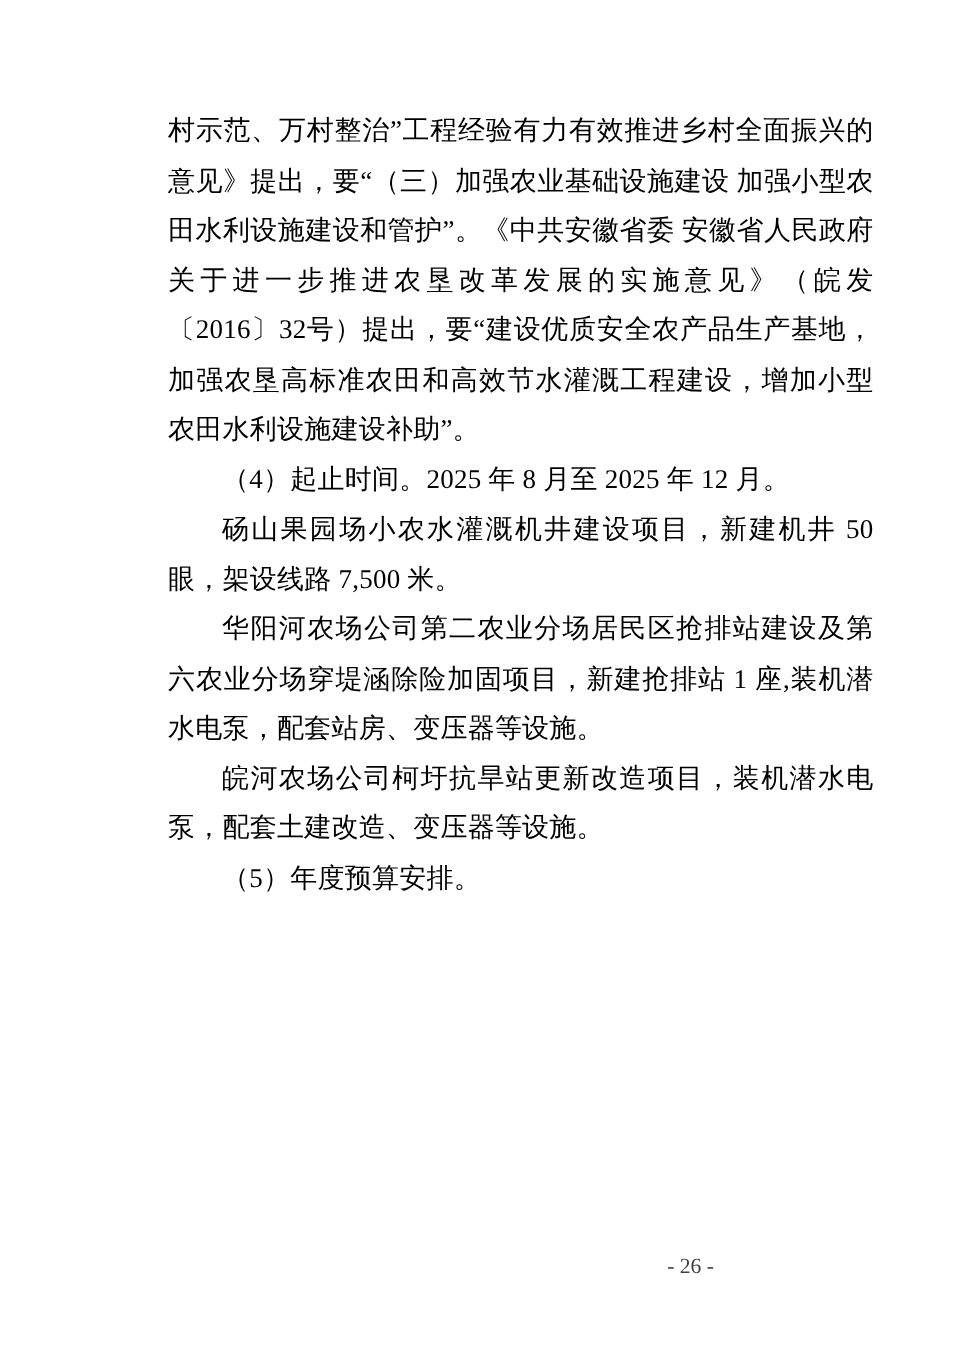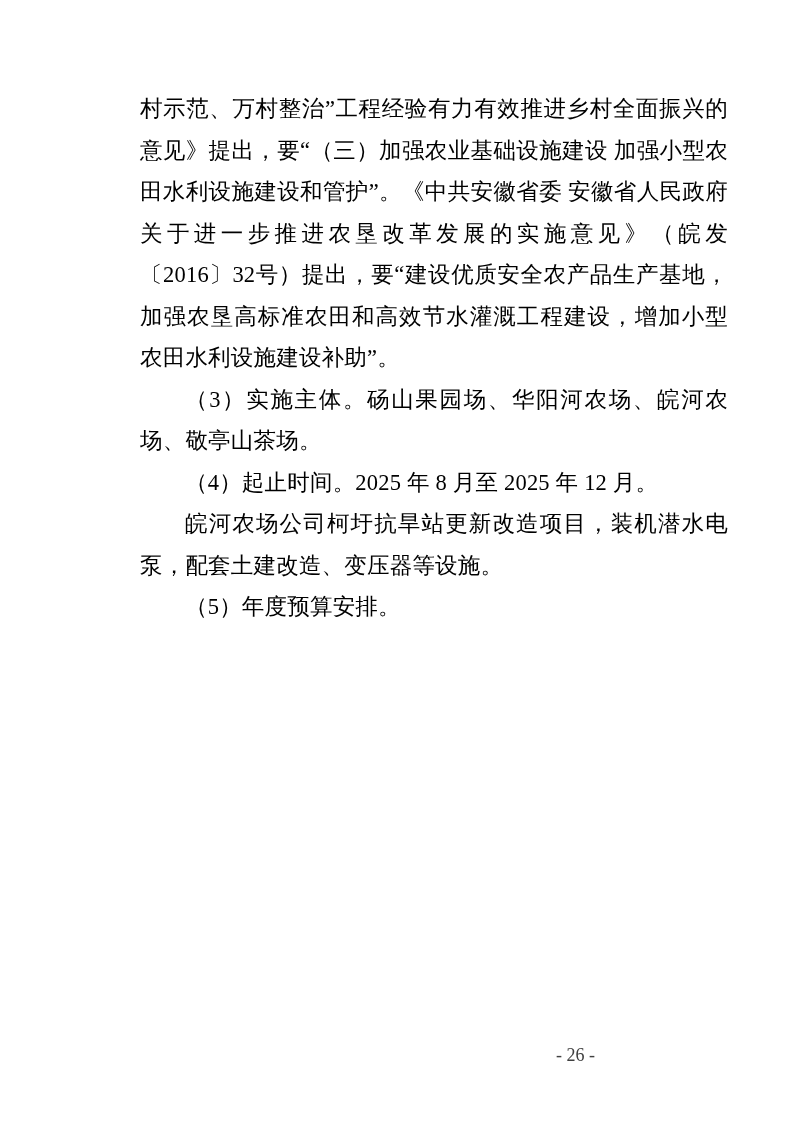--- a/index.html
+++ b/index.html
@@ -57,21 +57,22 @@
     display: inline-block;
     margin-left: 520px;
   }
 </style>
 </head>
 <body>
 
 <div class="page">
   <div class="body-text">
     <p class="para">村示范、万村整治”工程经验有力有效推进乡村全面振兴的意见》提出，要“（三）加强农业基础设施建设 加强小型农田水利设施建设和管护”。《中共安徽省委 安徽省人民政府关于进一步推进农垦改革发展的实施意见》（皖发〔2016〕32号）提出，要“建设优质安全农产品生产基地，加强农垦高标准农田和高效节水灌溉工程建设，增加小型农田水利设施建设补助”。</p>
-    <p class="para indent">（3）实施主体。砀山果园场、华阳河农场、皖河农场、敬亭山茶场。</p>
     <p class="para indent">（4）起止时间。2025 年 8 月至 2025 年 12 月。</p>
+    <p class="para indent">砀山果园场小农水灌溉机井建设项目，新建机井 50 眼，架设线路 7,500 米。</p>
+    <p class="para indent">华阳河农场公司第二农业分场居民区抢排站建设及第六农业分场穿堤涵除险加固项目，新建抢排站 1 座,装机潜水电泵，配套站房、变压器等设施。</p>
     <p class="para indent">皖河农场公司柯圩抗旱站更新改造项目，装机潜水电泵，配套土建改造、变压器等设施。</p>
     <p class="para indent">（5）年度预算安排。</p>
   </div>
   <div class="page-number">
     <span class="pn-inner">- 26 -</span>
   </div>
 </div>
 
 </body></html>

